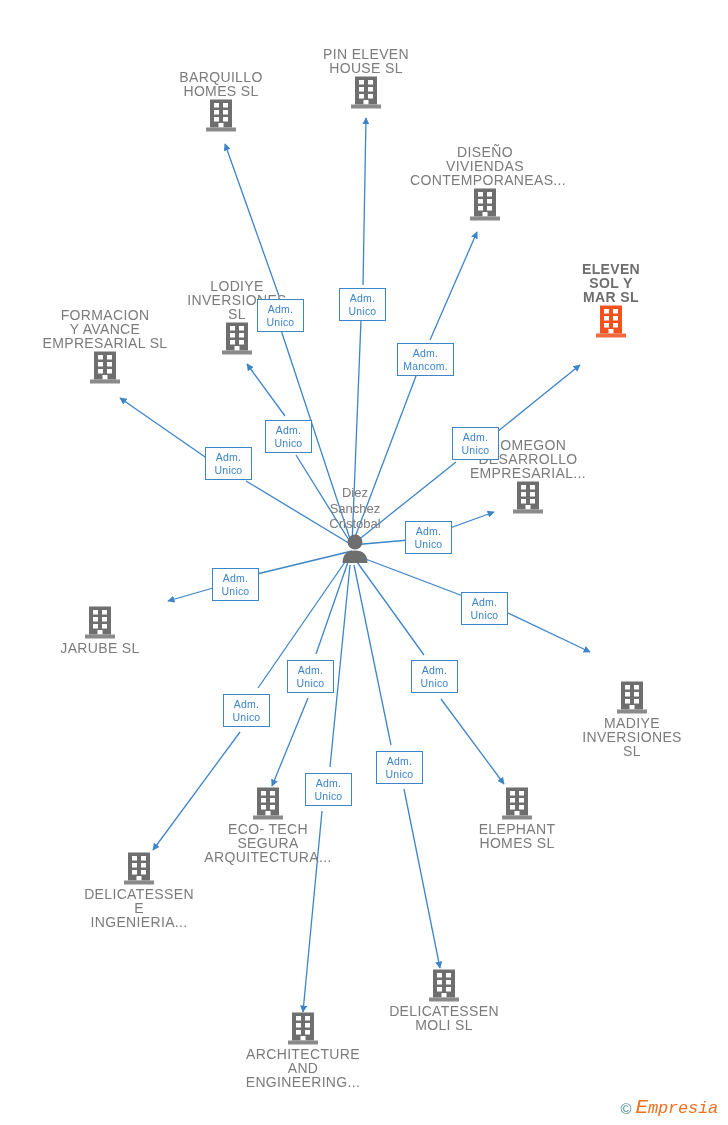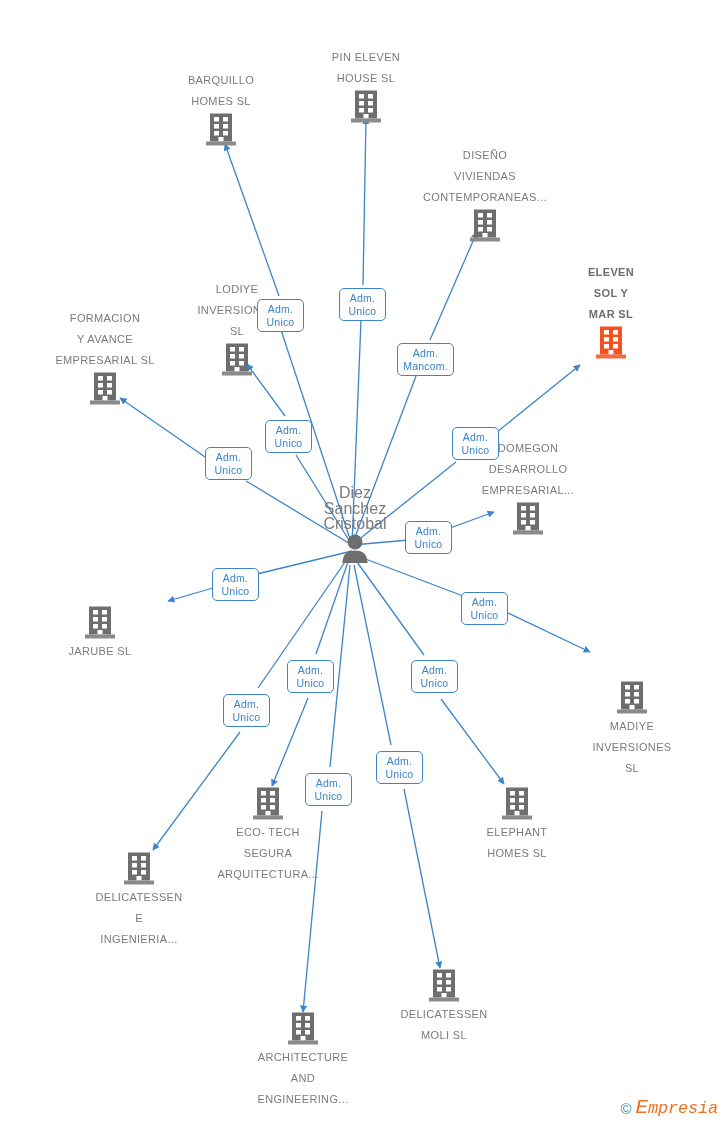--- a/index.html
+++ b/index.html
@@ -29,22 +29,22 @@
 
   
   .node {
     position: absolute;
     width: 150px;
     margin-left: -75px;
     text-align: center;
     z-index: 3;
   }
   .node .label {
-    font-size: 11px;
-    line-height: 21px;
+    font-size: 14px;
+    line-height: 14px;
     color: #7b7b7b;
     letter-spacing: 0.35px;
     white-space: pre-line;
     font-weight: 400;
   }
   .node.highlight .label {
     color: #6e6e6e;
     font-weight: bold;
   }
   .node .icon-wrap {
@@ -55,33 +55,33 @@
 
   
   .node-person {
     position: absolute;
     width: 150px;
     margin-left: -75px;
     text-align: center;
     z-index: 3;
   }
   .node-person .label {
-    font-size: 16px;
+    font-size: 13px;
     line-height: 15.5px;
     color: #7b7b7b;
     white-space: pre-line;
   }
 
   
   .rel {
     position: absolute;
     box-sizing: border-box;
     background: #fdfdfd;
     border: 1px solid #3d85c8;
-    border-radius: 5px;
+    border-radius: 0;
     color: #3d85c8;
     font-size: 10.5px;
     line-height: 13px;
     text-align: center;
     padding: 3px 2px 4px 2px;
     z-index: 5;
     white-space: pre-line;
     letter-spacing: 0.2px;
   }
 

